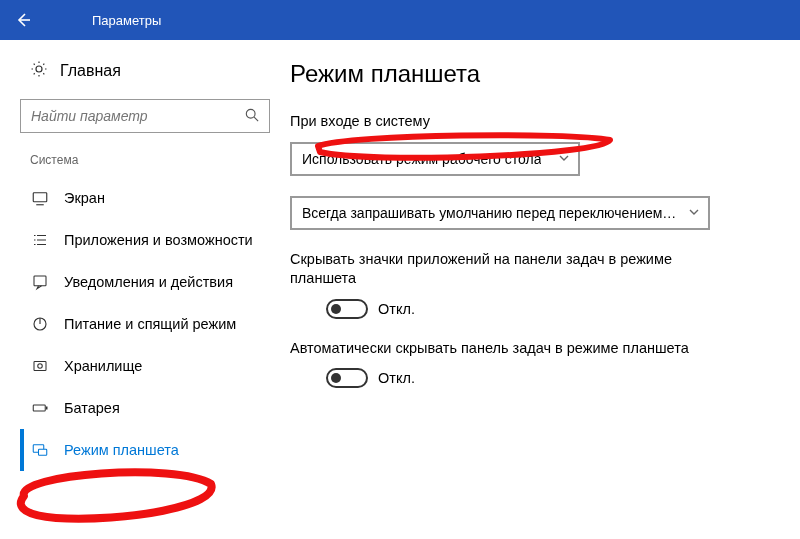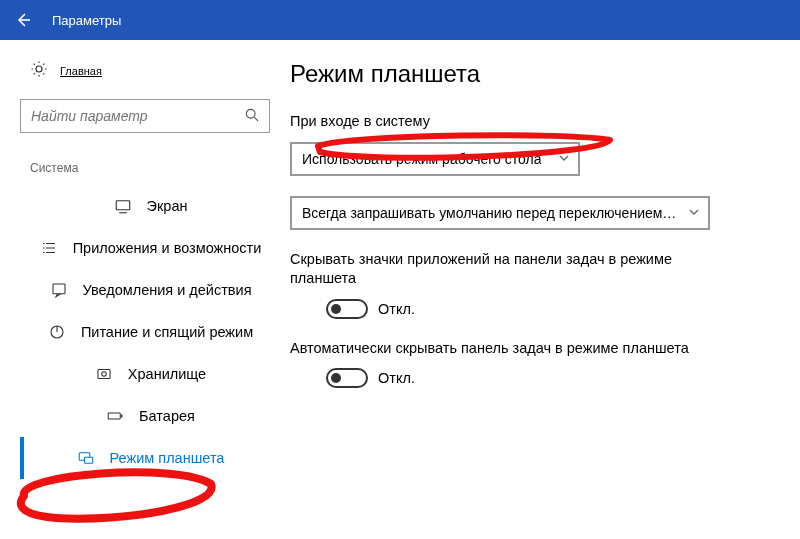--- a/index.html
+++ b/index.html
@@ -1,34 +1,34 @@
 <!DOCTYPE html>
 <html><head>
 <meta charset="utf-8">
 <style>
   * { box-sizing: border-box; margin: 0; padding: 0; font-family: 'Segoe UI', Tahoma, sans-serif; }
   body { width: 800px; height: 539px; background: #fff; overflow: hidden; font-size: 14px; color: #000; position: relative; }
 
-  .titlebar { height: 40px; background: #2155b8; display: flex; align-items: center; color: #fff; }
+  .titlebar { height: 40px; background: #2155b8; display: flex; align-items: center; color: #fff; gap: 40px; }
   .back-btn { width: 46px; height: 40px; display: flex; align-items: center; justify-content: center; cursor: pointer; }
   .titlebar-title { font-size: 13px; font-weight: 400; margin-left: 6px; }
 
   .content { display: flex; height: calc(100% - 40px); }
 
   .sidebar { width: 290px; padding: 16px 10px 0 20px; }
   .home-row { display: flex; align-items: center; gap: 12px; padding: 4px 10px; margin-bottom: 14px; cursor: pointer; }
-  .home-row span.lbl { font-size: 11px; text-decoration: underline; }
-
-  .search-box { position: relative; width: 250px; height: 34px; border: 1px solid #999; background: #fff; display: flex; align-items: center; margin-bottom: 28px; }
+  .home-row span.lbl { font-size: 16px; }
+
+  .search-box { position: relative; width: 250px; height: 34px; border: 1px solid #999; background: #fff; display: flex; align-items: center; margin-bottom: 20px; }
   .search-box input { border: none; outline: none; flex: 1; padding: 0 10px; font-size: 14px; font-style: italic; color: #666; background: transparent; }
   .search-box .sicon { width: 34px; text-align: center; color: #555; }
 
   .section-label { color: #666; font-size: 12px; margin: 0 0 10px 10px; }
 
-  .nav-item { display: flex; align-items: center; gap: 14px; height: 42px; padding: 0 10px; cursor: pointer; justify-content: center; }
+  .nav-item { display: flex; align-items: center; gap: 14px; height: 42px; padding: 0 10px; cursor: pointer; }
   .nav-item .icon { width: 20px; display: flex; align-items: center; justify-content: center; color: #333; }
   .nav-item .lbl { font-size: 14.5px; color: #000; }
   .nav-item.active { border-left: 4px solid #0078d7; padding-left: 6px; }
   .nav-item.active .lbl { color: #0078d7; }
   .nav-item.active .icon { color: #0078d7; }
 
   .main { flex: 1; padding: 20px 18px 0 0; }
   .main h1 { font-size: 24px; font-weight: 300; margin-bottom: 24px; }
   .setting-block { margin-bottom: 20px; max-width: 430px; }
   .setting-label { font-size: 14.5px; margin-bottom: 10px; line-height: 1.35; }

